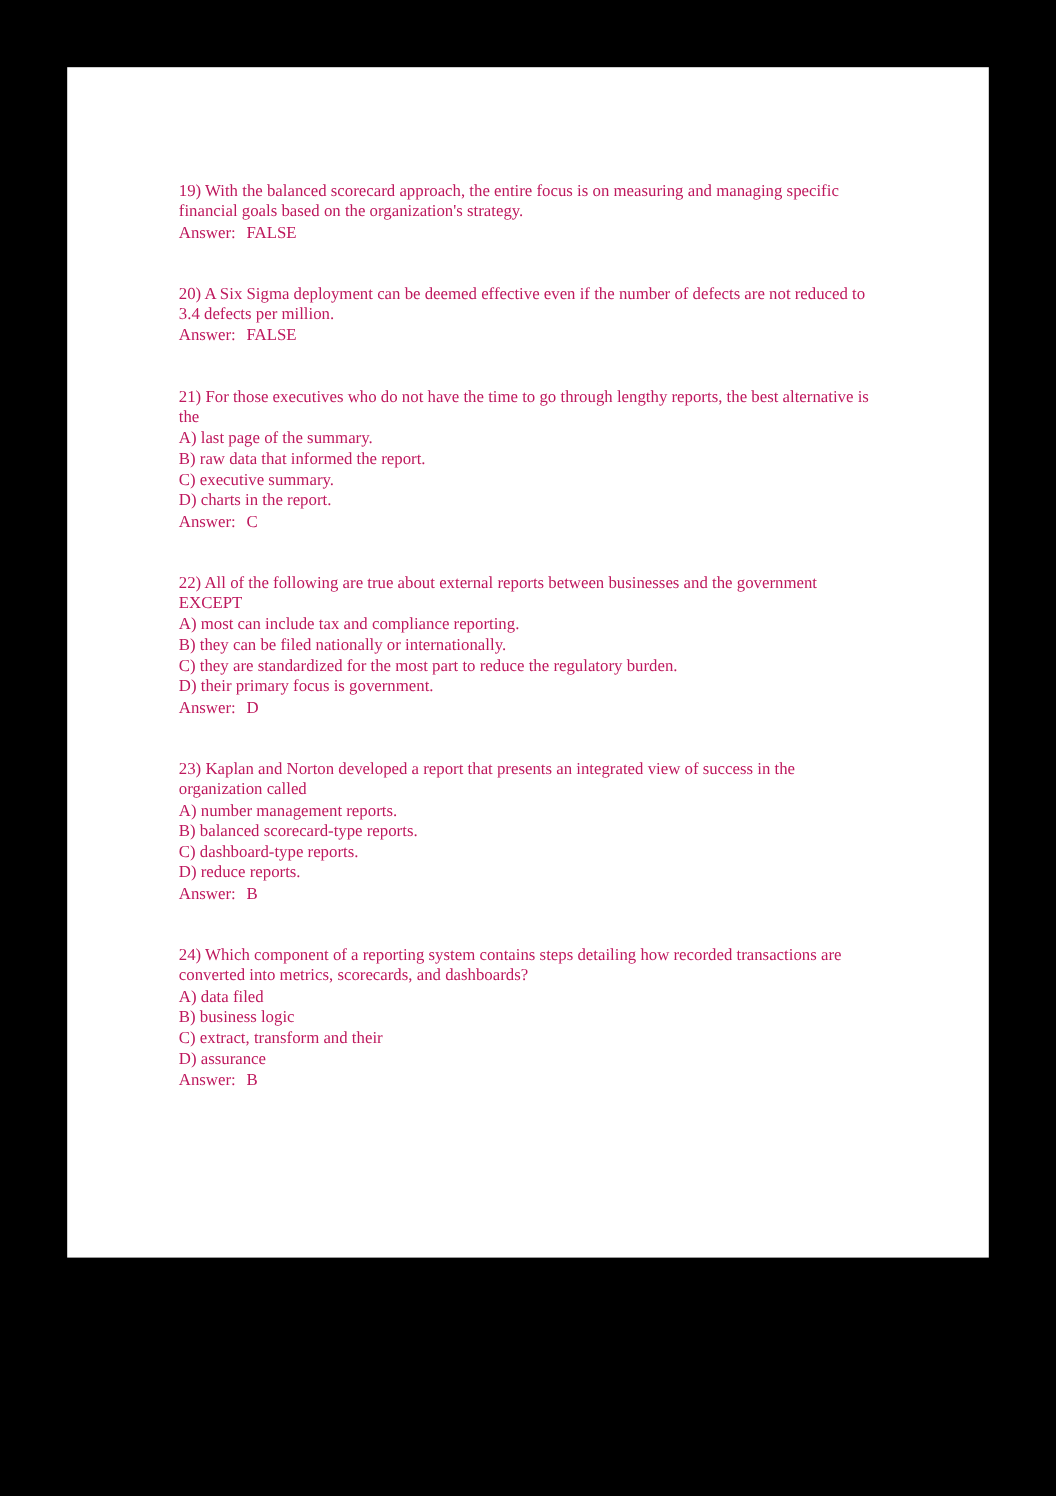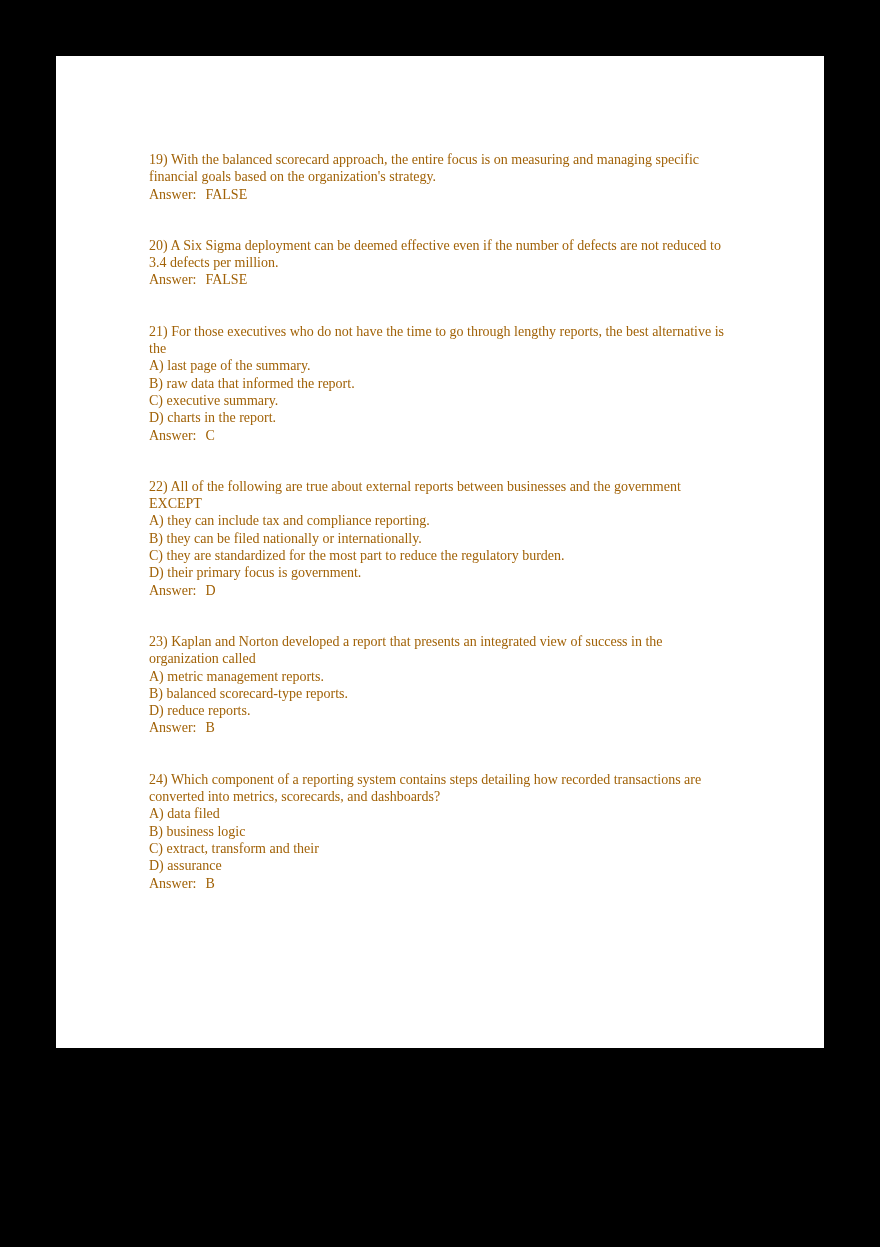--- a/index.html
+++ b/index.html
@@ -24,21 +24,21 @@
     height: 992px;
     background: #ffffff;
     box-sizing: border-box;
     padding: 95px 93px 0 93px;
   }
   .content {
     width: 582px;
     font-family: "Liberation Serif", "DejaVu Serif", serif;
     font-size: 14px;
     line-height: 17.3px;
-    color: #a16207;
+    color: #be185d;
   }
   .question {
     margin: 0 0 34px 0;
   }
   .question p {
     margin: 0;
     padding: 0;
   }
   .answer-value {
     margin-left: 9px;
@@ -65,31 +65,32 @@
         <p>21) For those executives who do not have the time to go through lengthy reports, the best alternative is the</p>
         <p>A) last page of the summary.</p>
         <p>B) raw data that informed the report.</p>
         <p>C) executive summary.</p>
         <p>D) charts in the report.</p>
         <p><span>Answer:</span><span class="answer-value">C</span></p>
       </section>
 
       <section class="question">
         <p>22) All of the following are true about external reports between businesses and the government EXCEPT</p>
-        <p>A) they can include tax and compliance reporting.</p>
+        <p>A) most can include tax and compliance reporting.</p>
         <p>B) they can be filed nationally or internationally.</p>
         <p>C) they are standardized for the most part to reduce the regulatory burden.</p>
         <p>D) their primary focus is government.</p>
         <p><span>Answer:</span><span class="answer-value">D</span></p>
       </section>
 
       <section class="question">
         <p>23) Kaplan and Norton developed a report that presents an integrated view of success in the organization called</p>
-        <p>A) metric management reports.</p>
+        <p>A) number management reports.</p>
         <p>B) balanced scorecard-type reports.</p>
+        <p>C) dashboard-type reports.</p>
         <p>D) reduce reports.</p>
         <p><span>Answer:</span><span class="answer-value">B</span></p>
       </section>
 
       <section class="question">
         <p>24) Which component of a reporting system contains steps detailing how recorded transactions are converted into metrics, scorecards, and dashboards?</p>
         <p>A) data filed</p>
         <p>B) business logic</p>
         <p>C) extract, transform and their</p>
         <p>D) assurance</p>

